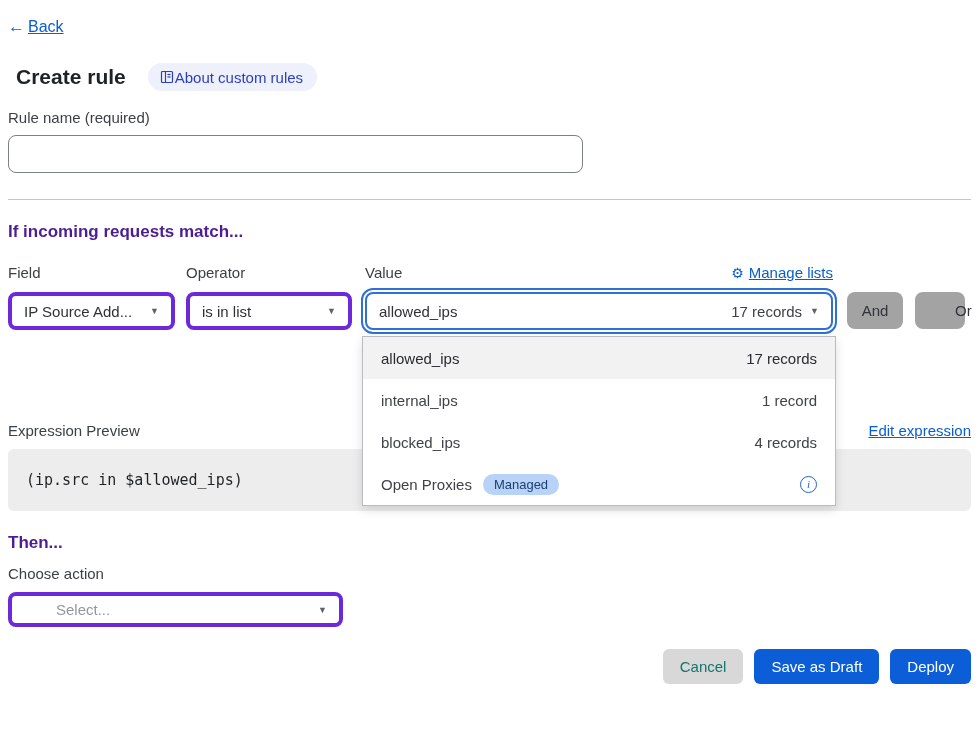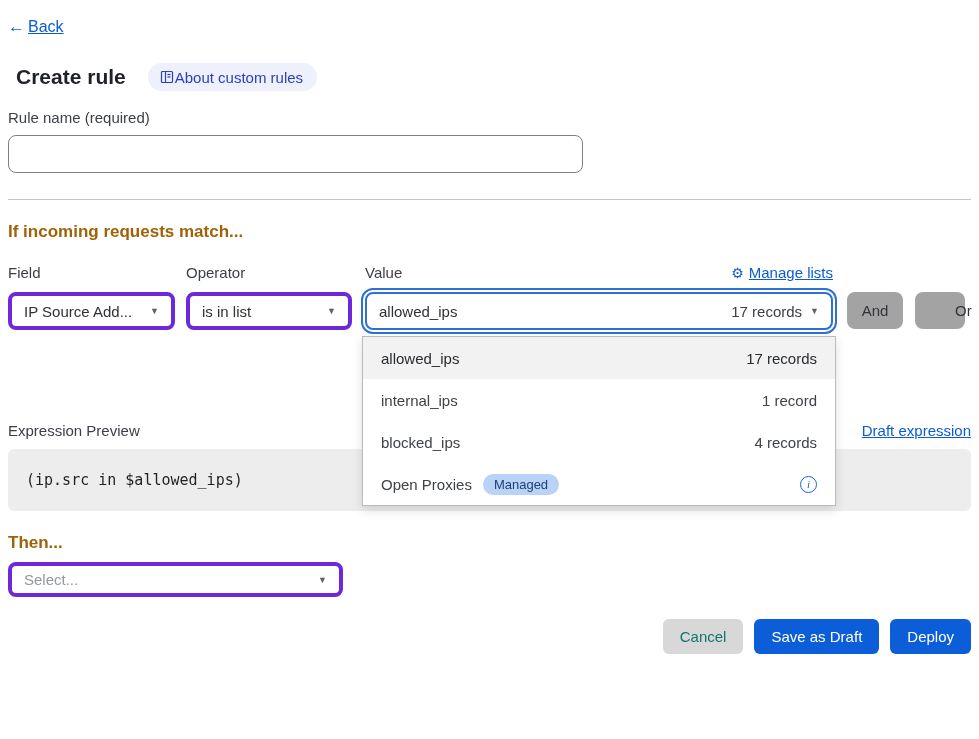--- a/index.html
+++ b/index.html
@@ -19,21 +19,21 @@
     border-radius:14px; padding:4px 14px 4px 11px; font-size:15px; cursor:pointer; height:28px; }
   .about-badge svg { display:block; }
 
   .form-label { font-size:15px; color:#3b3f46; margin-top:18px; line-height:18px; }
   .rule-name-input { display:block; margin-top:8px; width:575px; height:38px; border:1px solid #7b8086;
     border-radius:8px; padding:0 10px; font-size:15px; font-family:inherit; color:#24272c; background:#fff; }
   .helper-text { margin-top:7px; font-size:15px; color:#3b3f46; line-height:18px; }
 
   .divider { border:none; border-top:1px solid #c3c5c8; margin:26px 0 0 0; }
 
-  .section-heading { font-size:17px; font-weight:700; color:#a16207; margin:22px 0 0 0; line-height:20px; }
+  .section-heading { font-size:17px; font-weight:700; color:#4c1d95; margin:22px 0 0 0; line-height:20px; }
 
   .cond-row { display:flex; margin-top:22px; align-items:flex-start; }
   .cond-col { display:flex; flex-direction:column; }
   .col-field { width:167px; }
   .col-operator { width:166px; margin-left:11px; }
   .col-value { width:468px; margin-left:13px; }
   .col-label-row { font-size:15px; color:#3b3f46; height:18px; margin-bottom:10px;
     display:flex; justify-content:space-between; align-items:center; line-height:18px; }
   .manage-lists { display:inline-flex; align-items:center; gap:5px; font-size:15px; }
   .gear-glyph { font-size:14px; text-decoration:none; display:inline-block; }
@@ -68,21 +68,21 @@
 
   .expr-head { display:flex; justify-content:space-between; align-items:flex-end; margin-top:90px; height:19px; }
   .expr-label { font-size:15px; color:#3b3f46; }
   .edit-expression { font-size:15px; }
   .expr-block { margin-top:10px; height:62px; background:#ededee; border-radius:6px;
     display:flex; align-items:center; padding:0 18px;
     font-family:"DejaVu Sans Mono", monospace; font-size:15px; color:#1f2225; }
 
   .choose-action-label { font-size:15px; color:#3b3f46; margin-top:12px; line-height:18px; }
   .action-select { width:335px; margin-top:9px; height:35px; }
-  .placeholder-text { color:#92979d; }
+  .placeholder-text { color:#92979d;margin-left:32px; }
 
   .footer-row { display:flex; justify-content:flex-end; gap:11px; margin-top:22px; }
   .btn { height:35px; border:none; border-radius:6px; font-size:15px; font-family:inherit;
     padding:0 17px; cursor:pointer; }
   .btn-gray { background:#d8d8d8; color:#0f766e; }
   .btn-blue { background:#0b5ed7; color:#ffffff; }
 </style>
 </head>
 <body>
 
@@ -179,27 +179,28 @@
         </div>
       </div>
     </div>
 
     <button class="conj-btn and-btn">And</button>
     <button class="conj-btn or-btn">Or</button>
   </div>
 
   <div class="expr-head">
     <span class="expr-label">Expression Preview</span>
-    <a class="edit-expression underl">Draft expression</a>
+    <a class="edit-expression underl">Edit expression</a>
   </div>
   <div class="expr-block">
     <span>(ip.src in $allowed_ips)</span>
   </div>
 
   <h2 class="section-heading">Then...</h2>
+  <div class="choose-action-label">Choose action</div>
   <div class="select-box action-select">
     <span class="placeholder-text">Select...</span>
     <span class="caret">▼</span>
   </div>
 
   <div class="footer-row">
     <button class="btn btn-gray">Cancel</button>
     <button class="btn btn-blue">Save as Draft</button>
     <button class="btn btn-blue">Deploy</button>
   </div>

